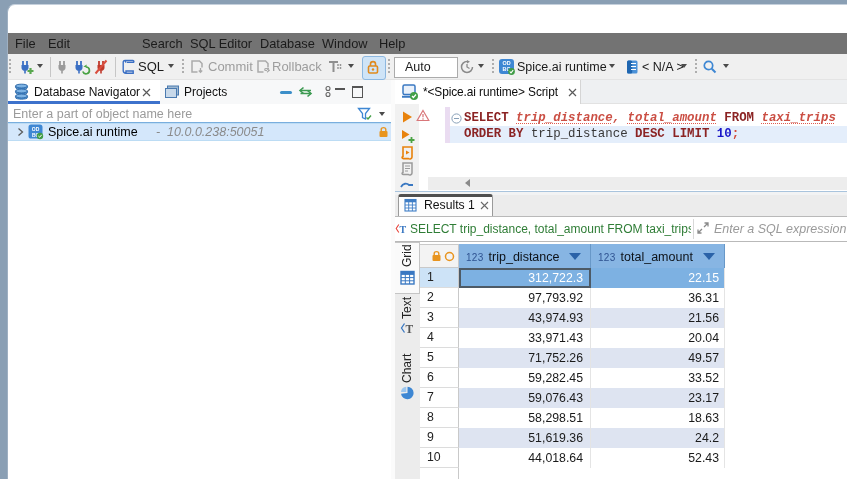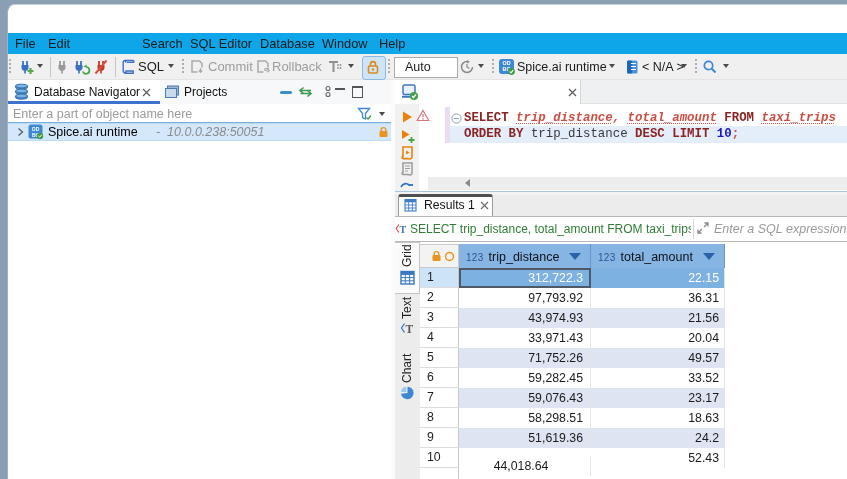--- a/index.html
+++ b/index.html
@@ -1,20 +1,20 @@
 <!DOCTYPE html>
 <html><head><meta charset="utf-8">
 <style>
 html,body{margin:0;padding:0;width:847px;height:479px;overflow:hidden;background:#8a9fb4;font-family:"Liberation Sans",sans-serif;}
 .a{position:absolute;}
 .tx{white-space:pre;}
 #win{left:7px;top:4px;width:840px;height:475px;background:#fff;border-top-left-radius:8px;overflow:hidden;border-left:1px solid #9fb0c2;border-top:1px solid #c5d0dc;}
 
 #title{left:0;top:0;width:840px;height:28px;background:#eff3f9;border-top-left-radius:8px;}
-#menu{left:0;top:28px;width:840px;height:21px;background:#0ea5e9;}
+#menu{left:0;top:28px;width:840px;height:21px;background:#737373;}
 #tool{left:0;top:49px;width:840px;height:26px;background:#f0f0f0;border-bottom:1px solid #e4e4e4;box-sizing:border-box;}
 .mi{position:absolute;top:0;height:21px;line-height:21px;font-size:12.8px;color:#1b1b1b;}
 .sepl{position:absolute;top:3px;width:1px;height:20px;background:#c6c6c6;}
 .dots{position:absolute;top:5px;width:2px;height:16px;background-image:repeating-linear-gradient(to bottom,#aeaeae 0 2px,transparent 2px 4px);}
 .car{position:absolute;width:0;height:0;border-left:3.5px solid transparent;border-right:3.5px solid transparent;border-top:4px solid #4a4a4a;}
 .gtx{font-size:13px;color:#9d9d9d;}
 </style></head>
 <body>
 <div id="win" class="a">
  <div id="menu" class="a">
@@ -205,20 +205,21 @@
  <div class="a" style="left:387px;top:75px;width:453px;height:400px;background:#fff;">
 
   <div class="a" style="left:0;top:0;width:453px;height:24px;background:#eef0f2;border-bottom:1px solid #e2e2e2;box-sizing:border-box;"></div>
   <div class="a" style="left:0;top:0;width:186px;height:24px;background:#fff;border-right:1px solid #d5d5d5;box-sizing:border-box;"></div>
   <svg class="a" style="left:6px;top:3px" width="18" height="18" viewBox="0 0 18 18">
     <rect x="2" y="2" width="12" height="9.5" rx="1.5" fill="#eaf1fa" stroke="#3a78c2" stroke-width="1.5"></rect>
     <path d="M1 13.8 L15 13.8" stroke="#3a78c2" stroke-width="2"></path>
     <circle cx="13" cy="13" r="4" fill="#43a047"></circle>
     <path d="M11 13 L12.4 14.5 L15 11.5" stroke="#fff" stroke-width="1.2" fill="none"></path>
   </svg>
+  <div class="a tx" style="left:28px;top:0;height:24px;line-height:24px;font-size:11.9px;color:#0c0c0c;letter-spacing:-0.1px;">*&lt;Spice.ai runtime&gt; Script</div>
   <svg class="a" style="left:172px;top:7px" width="11" height="11" viewBox="0 0 11 11">
         <path d="M2 2 L9 9 M9 2 L2 9" stroke="#5a5a5a" stroke-width="1.2"></path>
       </svg>
 
   <div class="a" style="left:0;top:24px;width:24px;height:87px;background:#f1f1f1;"></div>
   <svg class="a" style="left:5px;top:30px" width="14" height="14" viewBox="0 0 14 14">
         <path d="M3 1.5 L12 7 L3 12.5 Z" fill="#e8820c"></path>
       </svg>
   <svg class="a" style="left:5px;top:49px" width="16" height="15" viewBox="0 0 16 15">
     <path d="M2 1 L9.5 5.5 L2 10 Z" fill="#e8820c"></path>
@@ -336,21 +337,21 @@
           <div class="gut" style="top:146px;">7</div>
           <div class="c1" style="top:146px;background:#dee4f1;">59,076.43</div>
           <div class="c2" style="top:146px;background:#dee4f1;">23.17</div>
           <div class="gut" style="top:166px;">8</div>
           <div class="c1" style="top:166px;">58,298.51</div>
           <div class="c2" style="top:166px;">18.63</div>
           <div class="gut" style="top:186px;">9</div>
           <div class="c1" style="top:186px;background:#dee4f1;">51,619.36</div>
           <div class="c2" style="top:186px;background:#dee4f1;">24.2</div>
           <div class="gut" style="top:206px;">10</div>
-          <div class="c1" style="top:214px;text-align:center;">44,018.64</div>
+          <div class="c1" style="top:206px;">44,018.64</div>
           <div class="c2" style="top:206px;">52.43</div>
           <div class="gut" style="top:226px;height:14px;"></div>
           <div class="a" style="left:64px;top:26px;width:132px;height:20px;border:2px solid #4d5a66;box-sizing:border-box;"></div>
         </div>
   </div>
  </div>
 </div>
 <style>
 .hdr{height:24px;background:#87b5e3;border-right:1px solid #6898c8;box-sizing:border-box;line-height:24px;white-space:pre;}
 .n123{font-size:10px;color:#2f5391;margin-left:7px;margin-right:5px;letter-spacing:0.3px;}

